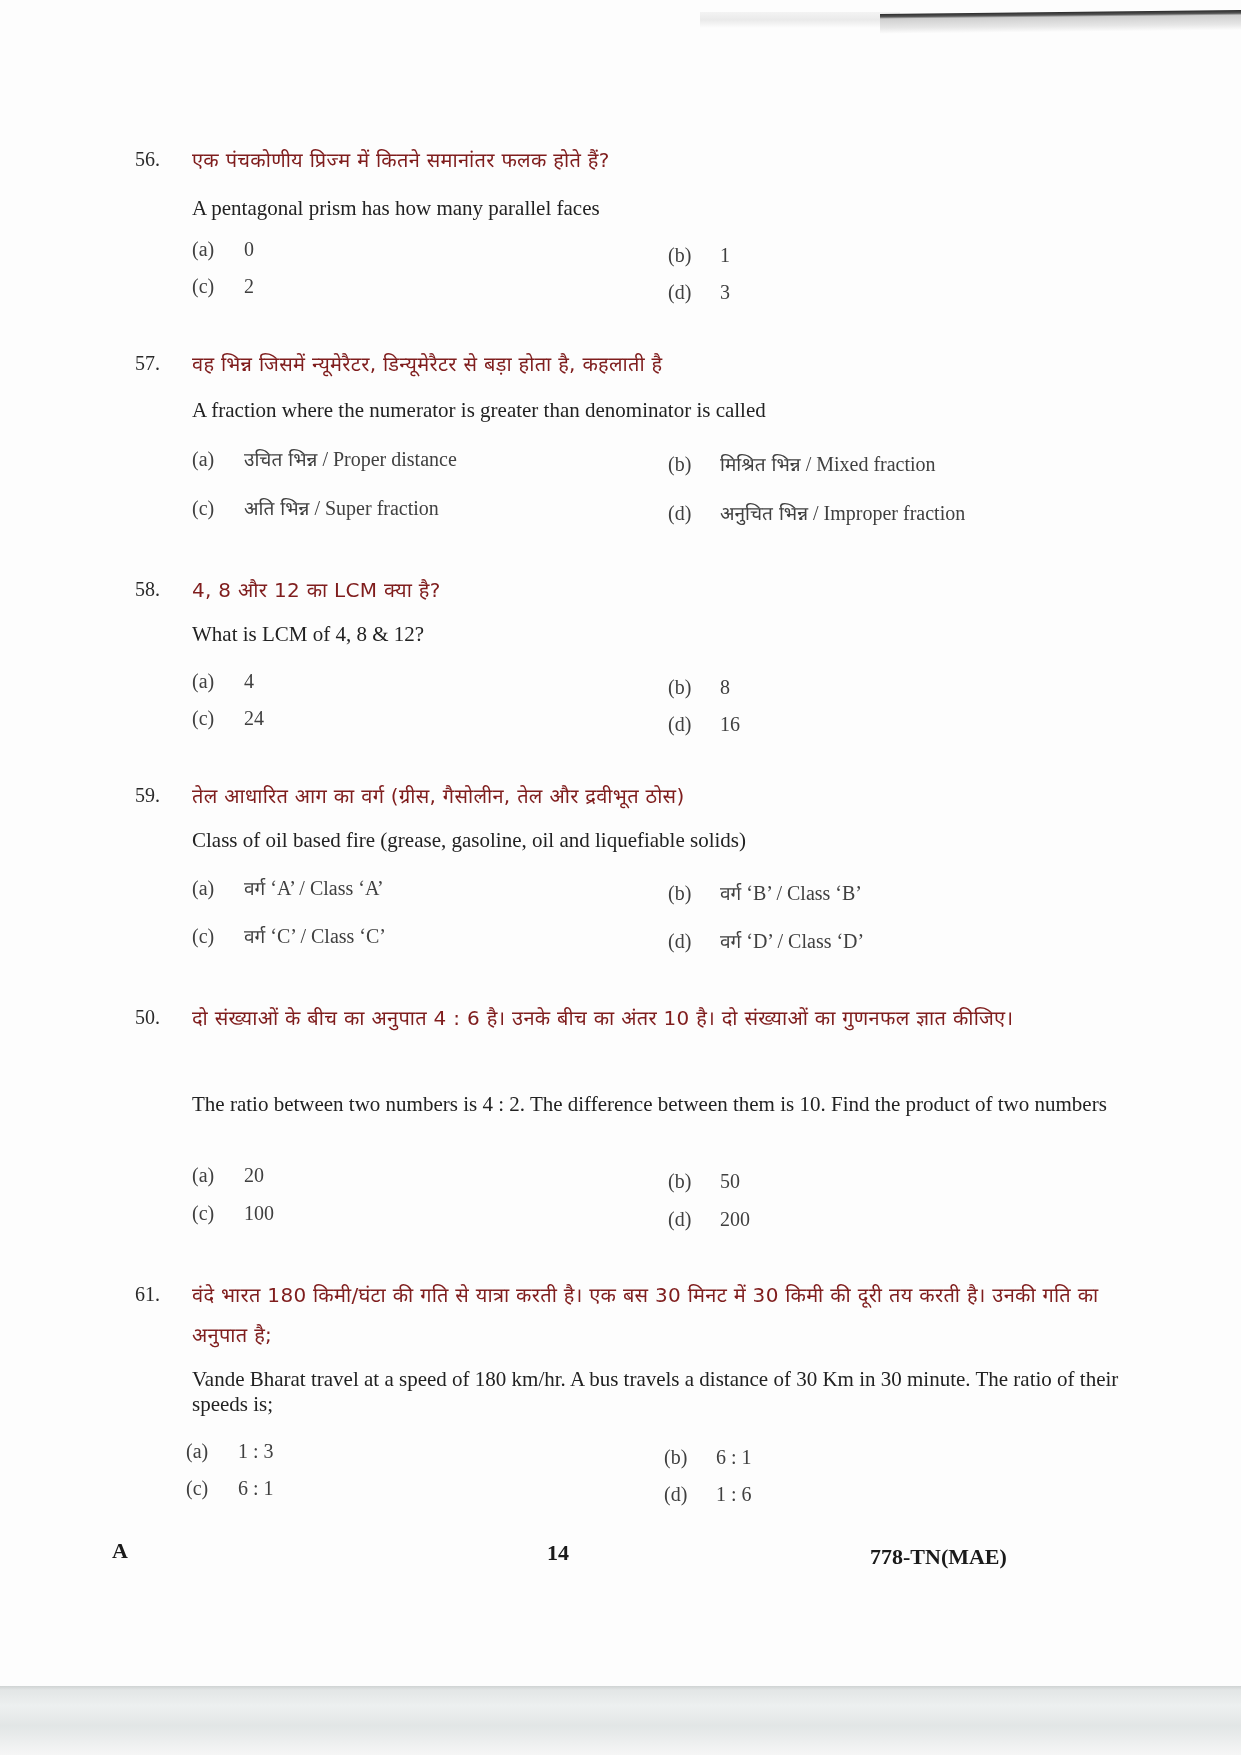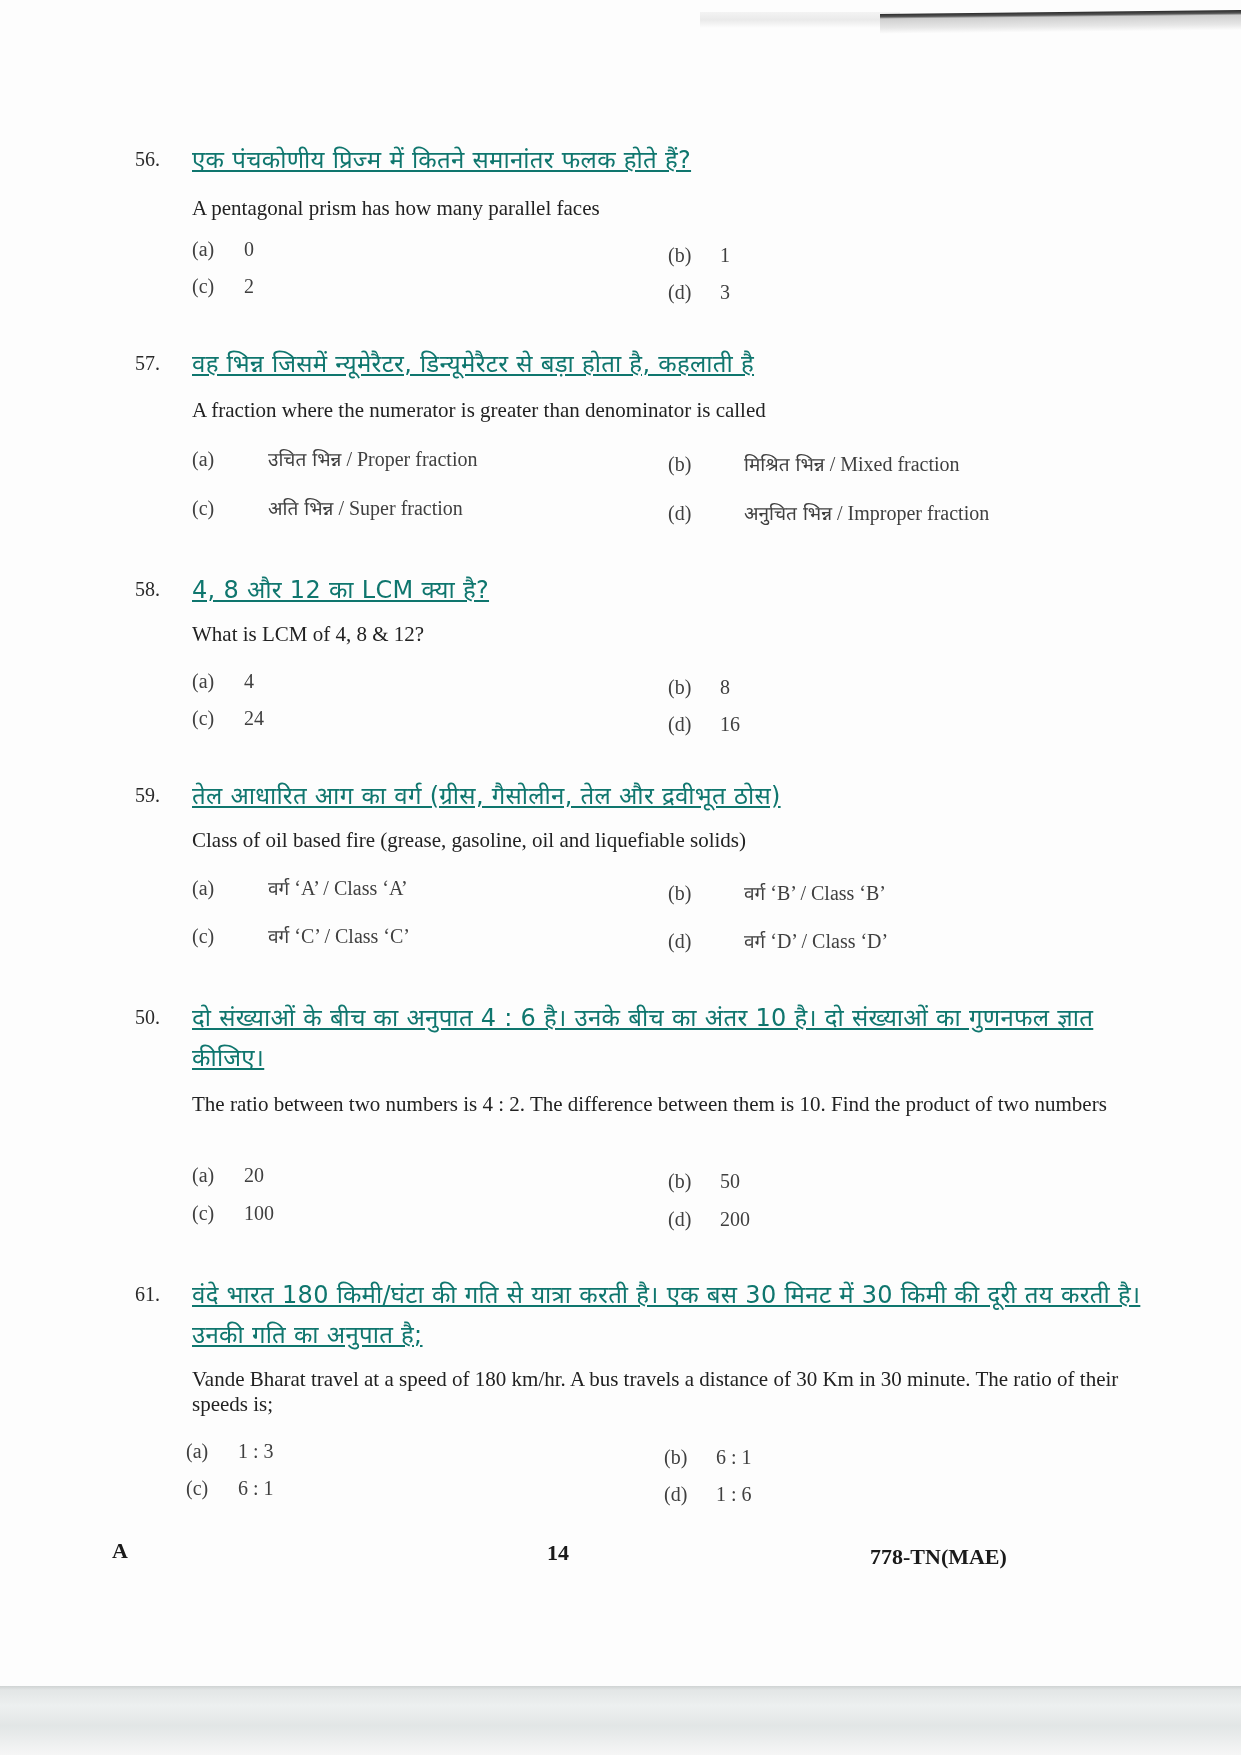--- a/index.html
+++ b/index.html
@@ -21,31 +21,30 @@
   .bottom-band {
     position: absolute; left: 0; top: 1686px; width: 1241px; height: 69px;
     background: linear-gradient(to bottom, #cfd3d3 0px, #e3e6e6 4px, #edf0f0 20px, #e2e6e6 40px, #f6f6f6 69px);
   }
   .question { position: absolute; left: 0; width: 1241px; }
   .q-num {
     position: absolute; left: 135px; font-size: 20px; color: #2a2a2a;
   }
   .q-hi {
     position: absolute; left: 192px; right: 100px;
-    font-family: "DejaVu Sans", sans-serif; font-size: 24px; line-height: 40px; color: #0f766e;
+    font-family: "DejaVu Sans", sans-serif; font-size: 20px; line-height: 40px; color: #7f1d1d;
     letter-spacing: 0.3px;
-    text-decoration: underline;
   }
   .q-en {
     position: absolute; left: 192px; right: 100px;
     font-size: 21px; line-height: 25px; color: #222;
   }
   .opt { position: absolute; font-size: 20px; color: #404040; white-space: nowrap; }
   .opt .lbl { display: inline-block; width: 52px; }
-  .opt .txt-hi { font-family: "DejaVu Sans", sans-serif; font-size: 19px; margin-left: 24px; }
+  .opt .txt-hi { font-family: "DejaVu Sans", sans-serif; font-size: 19px; }
   .footer { position: absolute; top: 1538px; font-size: 22px; font-weight: bold; color: #1a1a1a; }
 </style>
 </head>
 <body>
 
 <div class="top-edge-left"></div>
 <div class="top-edge"></div>
 
 <div class="question" style="top:0">
   <span class="q-num" style="top:148px">56.</span>
@@ -54,21 +53,21 @@
   <div class="opt" style="left:192px;top:238px"><span class="lbl">(a)</span><span>0</span></div>
   <div class="opt" style="left:668px;top:244px"><span class="lbl">(b)</span><span>1</span></div>
   <div class="opt" style="left:192px;top:275px"><span class="lbl">(c)</span><span>2</span></div>
   <div class="opt" style="left:668px;top:281px"><span class="lbl">(d)</span><span>3</span></div>
 </div>
 
 <div class="question" style="top:0">
   <span class="q-num" style="top:352px">57.</span>
   <div class="q-hi" style="top:344px">वह भिन्न जिसमें न्यूमेरैटर, डिन्यूमेरैटर से बड़ा होता है, कहलाती है</div>
   <div class="q-en" style="top:398px">A fraction where the numerator is greater than denominator is called</div>
-  <div class="opt" style="left:192px;top:446px"><span class="lbl">(a)</span><span class="txt-hi">उचित भिन्न</span><span> / Proper fraction</span></div>
+  <div class="opt" style="left:192px;top:446px"><span class="lbl">(a)</span><span class="txt-hi">उचित भिन्न</span><span> / Proper distance</span></div>
   <div class="opt" style="left:668px;top:451px"><span class="lbl">(b)</span><span class="txt-hi">मिश्रित भिन्न</span><span> / Mixed fraction</span></div>
   <div class="opt" style="left:192px;top:495px"><span class="lbl">(c)</span><span class="txt-hi">अति भिन्न</span><span> / Super fraction</span></div>
   <div class="opt" style="left:668px;top:500px"><span class="lbl">(d)</span><span class="txt-hi">अनुचित भिन्न</span><span> / Improper fraction</span></div>
 </div>
 
 <div class="question" style="top:0">
   <span class="q-num" style="top:578px">58.</span>
   <div class="q-hi" style="top:570px">4, 8 और 12 का LCM क्या है?</div>
   <div class="q-en" style="top:622px">What is LCM of 4, 8 &amp; 12?</div>
   <div class="opt" style="left:192px;top:670px"><span class="lbl">(a)</span><span>4</span></div>

